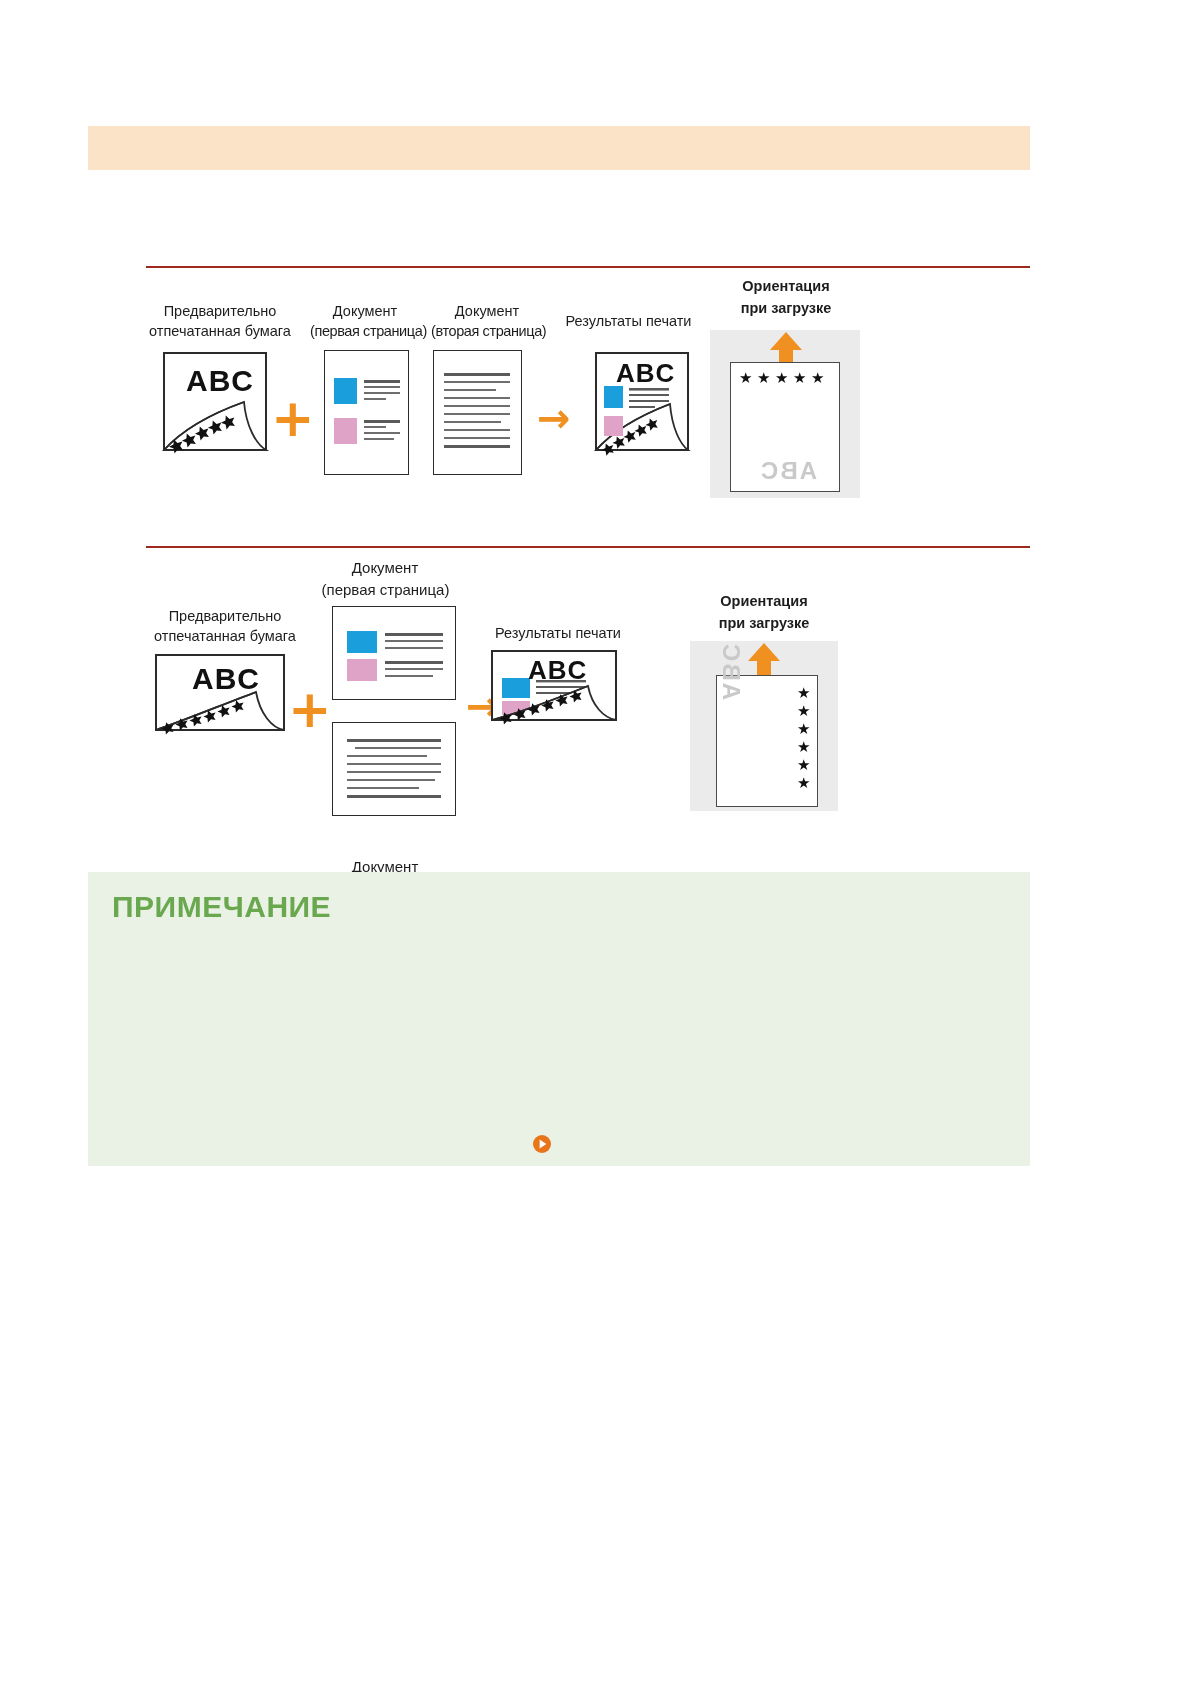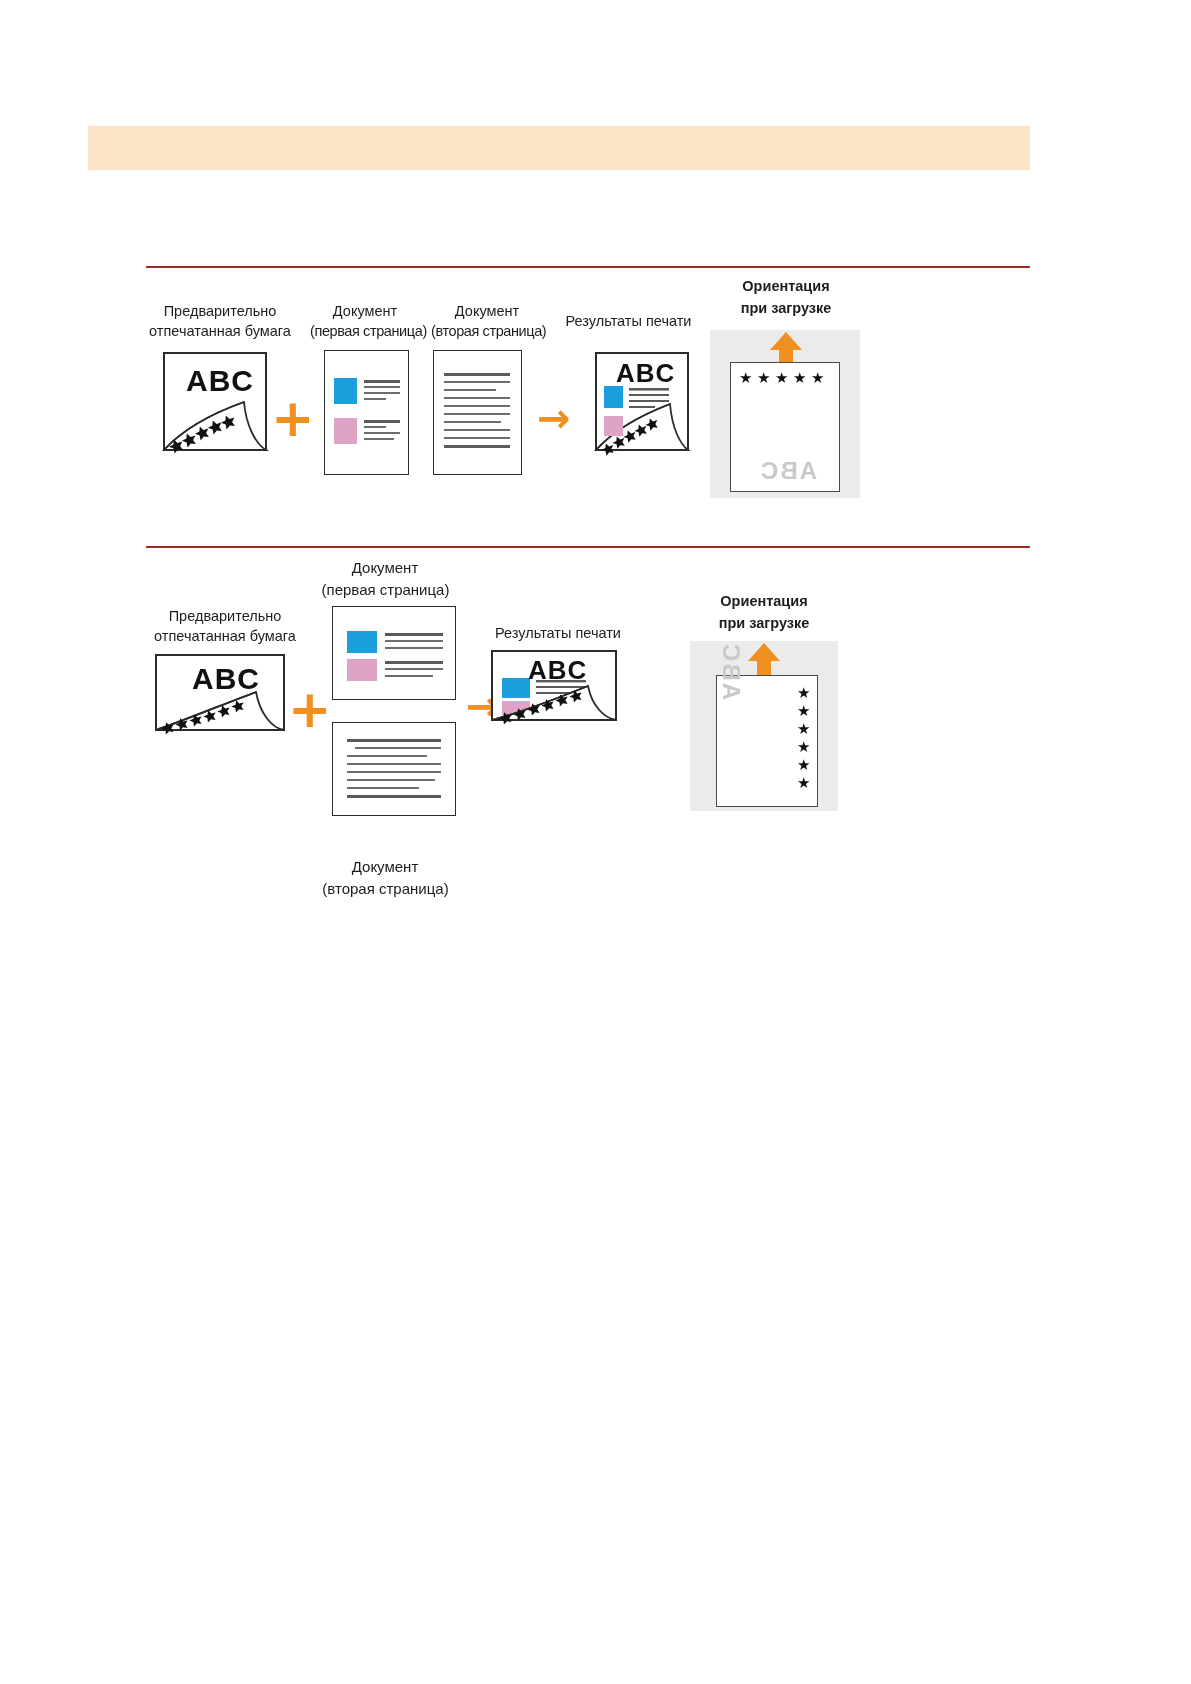--- a/index.html
+++ b/index.html
@@ -293,14 +293,24 @@
       <span class="star" style="left:80px;top:10px;">★</span>
       <span class="star" style="left:80px;top:28px;">★</span>
       <span class="star" style="left:80px;top:46px;">★</span>
       <span class="star" style="left:80px;top:64px;">★</span>
       <span class="star" style="left:80px;top:82px;">★</span>
       <span class="star" style="left:80px;top:100px;">★</span>
       <div class="ghost rot" style="left:28px;top:24px;">ABC</div>
     </div>
   </div>
 
+  <div class="note-box">
+    <div class="note-title">ПРИМЕЧАНИЕ</div>
+    <div class="note-body"></div>
+    <div class="play-icon">
+      <svg width="20" height="20" viewBox="0 0 20 20">
+        <circle cx="10" cy="10" r="9" fill="#e8751a"></circle>
+        <polygon points="7.6,5.6 14.4,10 7.6,14.4" fill="#ffffff"></polygon>
+      </svg>
+    </div>
+  </div>
 
 </div>
 
 </body></html>

